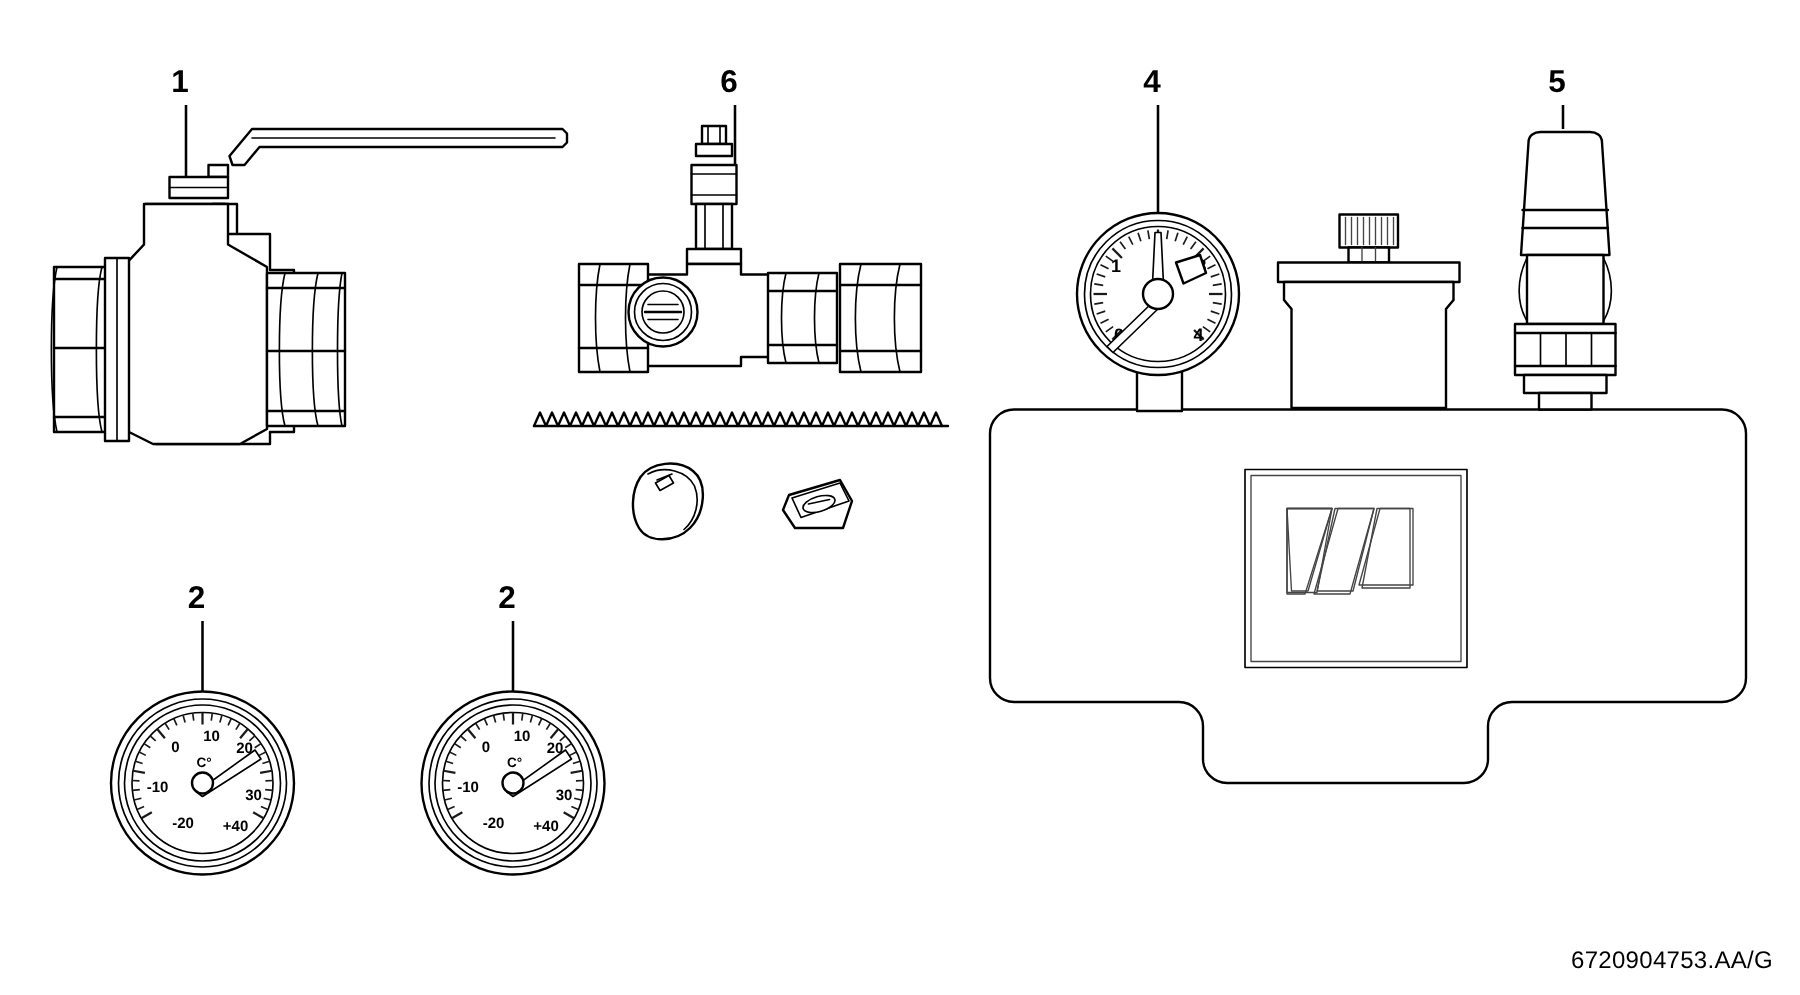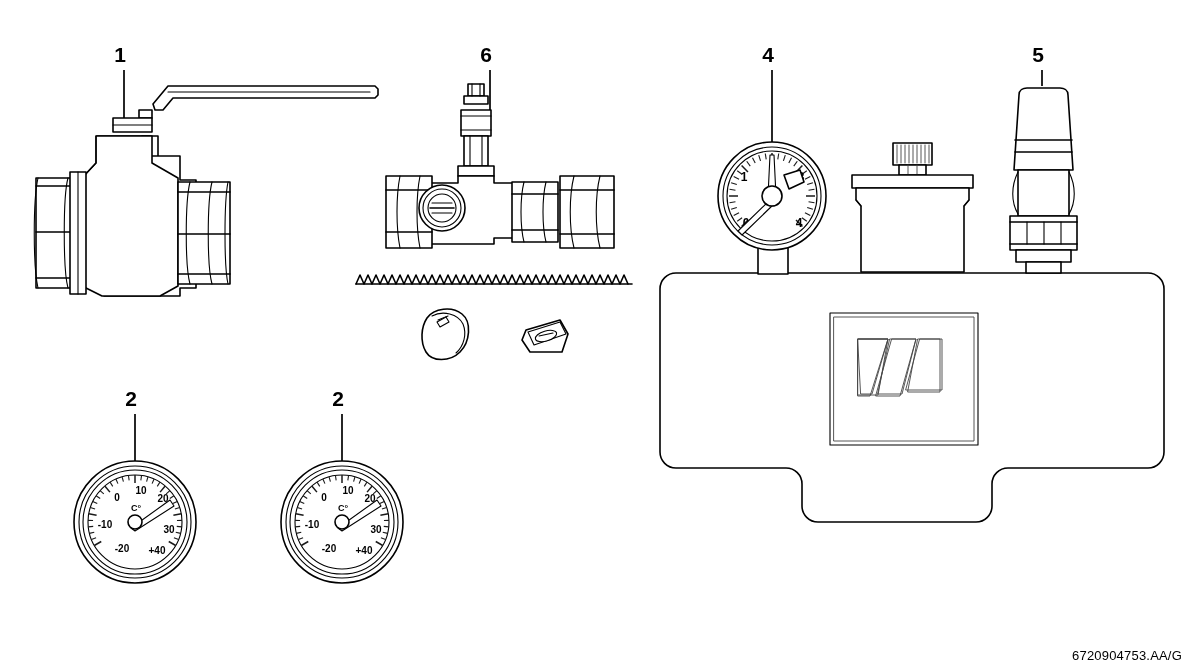--- a/index.html
+++ b/index.html
@@ -23,23 +23,23 @@
     font-weight: bold;
     font-size: 21px;
     color: #000000;
     line-height: 1;
     text-align: center;
     width: 24px;
   }
   #doc-id {
     position: absolute;
     right: 18px;
-    bottom: 0;
+    bottom: 13px;
     font-family: "Liberation Sans", sans-serif;
-    font-size: 13px;
+    font-size: 16px;
     color: #000000;
     letter-spacing: 0.2px;
     text-align: center;
   }
   svg.art {
     position: absolute;
     left: 0;
     top: 0;
     width: 1200px;
     height: 663px;

